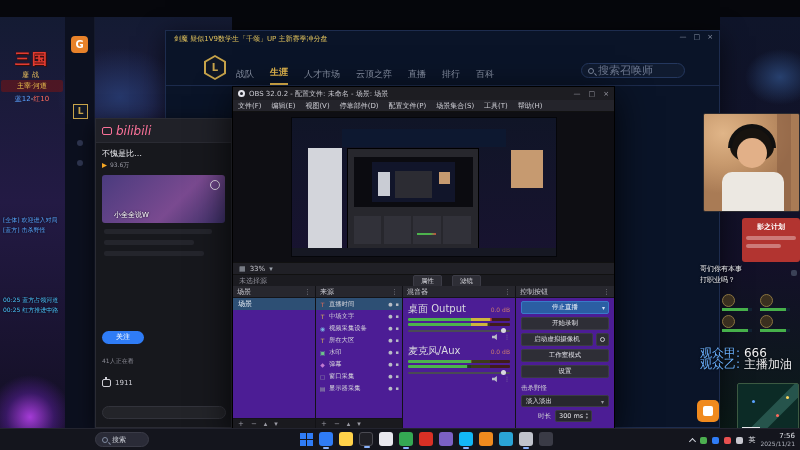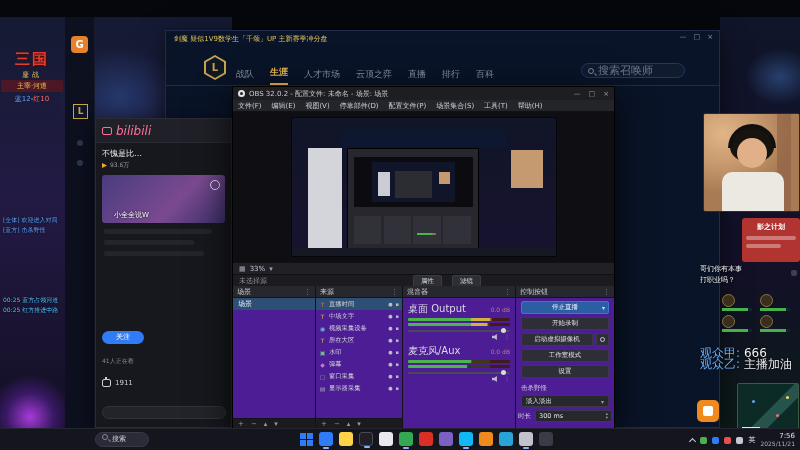--- a/index.html
+++ b/index.html
@@ -161,21 +161,21 @@
   .cbtn .split{position:absolute;right:3px;font-size:6px;color:#cfe0f5}
   .vrow{display:flex;gap:3px;margin:3px 5px 0}
   .vrow .cbtn{flex:1;margin:0}
   .sq-gear{width:13px;height:13px;background:#2e2e36;border:1px solid #3b3b45;border-radius:2px;
     display:flex;align-items:center;justify-content:center}
   .gear-c{width:5px;height:5px;border:1px solid #c9c9d0;border-radius:50%}
   .tr-label{font-size:6.5px;color:#cfcfd6;margin:6px 5px 0}
   .tr-select{height:12px;margin:2px 5px 0;background:#27272e;border:1px solid #3b3b45;border-radius:2px;
     display:flex;align-items:center;justify-content:space-between;padding:0 4px;font-size:6.5px;color:#e0e0e6}
   .tr-select .ar{font-size:6px;color:#9a9aa4}
-  .dur-row{display:flex;align-items:center;gap:4px;margin:3px 2px 0}
+  .dur-row{display:flex;align-items:center;gap:4px;margin:3px 22px 0}
   .dur-row .lbl{font-size:6.5px;color:#cfcfd6}
   .dur-box{flex:1;height:12px;background:#27272e;border:1px solid #3b3b45;border-radius:2px;
     display:flex;align-items:center;justify-content:space-between;padding:0 3px;font-size:6.5px;color:#e0e0e6}
   .step{display:flex;flex-direction:column;font-size:4.5px;line-height:4px;color:#9a9aa4}
 
   
   .webcam{left:703px;top:113px;width:97px;height:99px;z-index:25;border:1px solid #2a2a30;border-radius:2px;overflow:hidden;
     background:radial-gradient(70px 60px at 20% 20%,#e0b588 0%,#c89a6e 50%,#a97b55 100%)}
   .wc-frame{position:absolute;right:8px;top:0;width:14px;height:99px;background:#8a5f43;opacity:.6}
   .wc-hair{position:absolute;left:26px;top:12px;width:44px;height:36px;border-radius:50% 50% 42% 42%;background:#17130f}
@@ -202,21 +202,21 @@
   .mm-cam{position:absolute;left:4px;bottom:5px;width:18px;height:12px;border:1px solid #e8e8ec}
   .mm-dot{position:absolute;width:3px;height:3px;border-radius:50%}
   .orange-widget{left:697px;top:400px;width:22px;height:22px;background:#f08a1e;border-radius:5px;z-index:16;
     display:flex;align-items:center;justify-content:center}
   .orange-widget .in{width:10px;height:10px;background:#fff;border-radius:2px}
   .side-dots{left:791px;z-index:15;width:6px;height:6px;border-radius:2px;background:#3a4156}
 
   
   .taskbar{left:0;top:428px;width:800px;height:22px;background:#14151d;border-top:1px solid #23242f;z-index:70}
   .tk-search{position:absolute;left:95px;top:3px;width:54px;height:15px;border-radius:8px;background:#2a2b37;
-    border:1px solid #3a3b47;display:flex;gap:4px;padding:1px 6px}
+    border:1px solid #3a3b47;display:flex;align-items:center;gap:4px;padding:1px 6px}
   .tk-search .s{font-size:7px;color:#cfd2da}
   .tk-center{position:absolute;left:300px;top:3px;display:flex;gap:6px;align-items:center}
   .winlogo{display:grid;grid-template-columns:6px 6px;grid-template-rows:6px 6px;gap:1px}
   .winlogo span{background:#2f7cf6}
   .tk-app{width:14px;height:14px;border-radius:3px;position:relative}
   .tk-app.open::after{content:"";position:absolute;left:4px;bottom:-3px;width:6px;height:2px;border-radius:1px;background:#8ab4ff}
   .tk-tray{position:absolute;right:5px;top:0;height:22px;display:flex;align-items:center;gap:5px}
   .caret{width:5px;height:5px;border-left:1px solid #cfd2da;border-top:1px solid #cfd2da;transform:rotate(45deg);margin-top:2px}
   .tray-ico{width:7px;height:7px;border-radius:2px}
   .tk-lang{font-size:7px;color:#e0e2e8}

